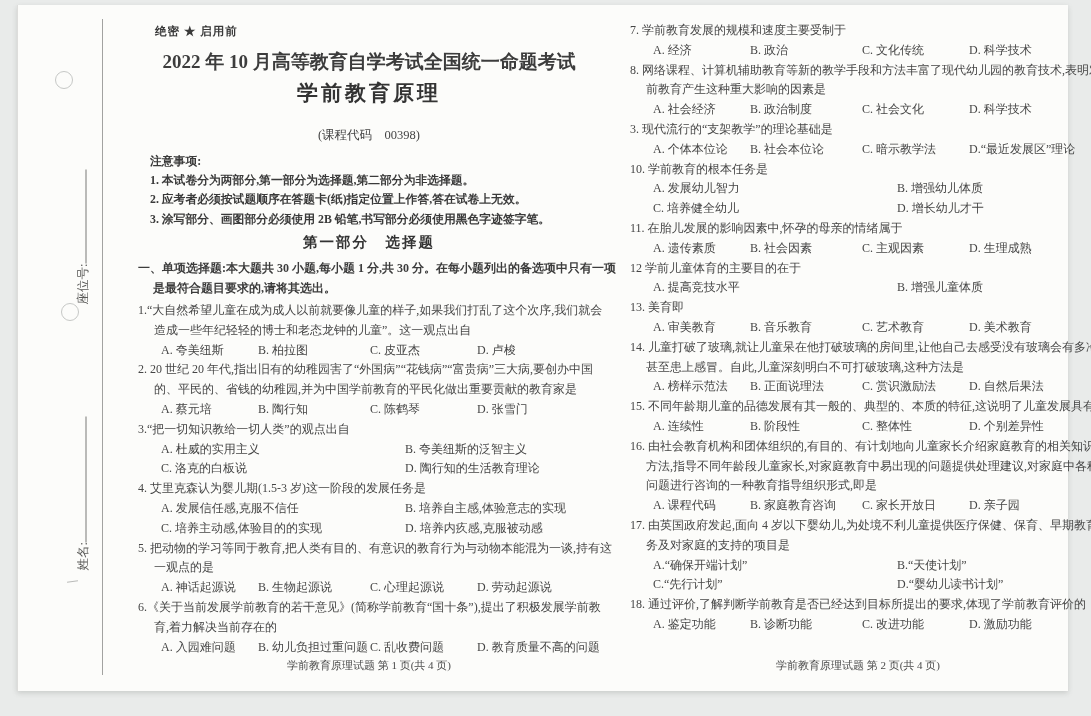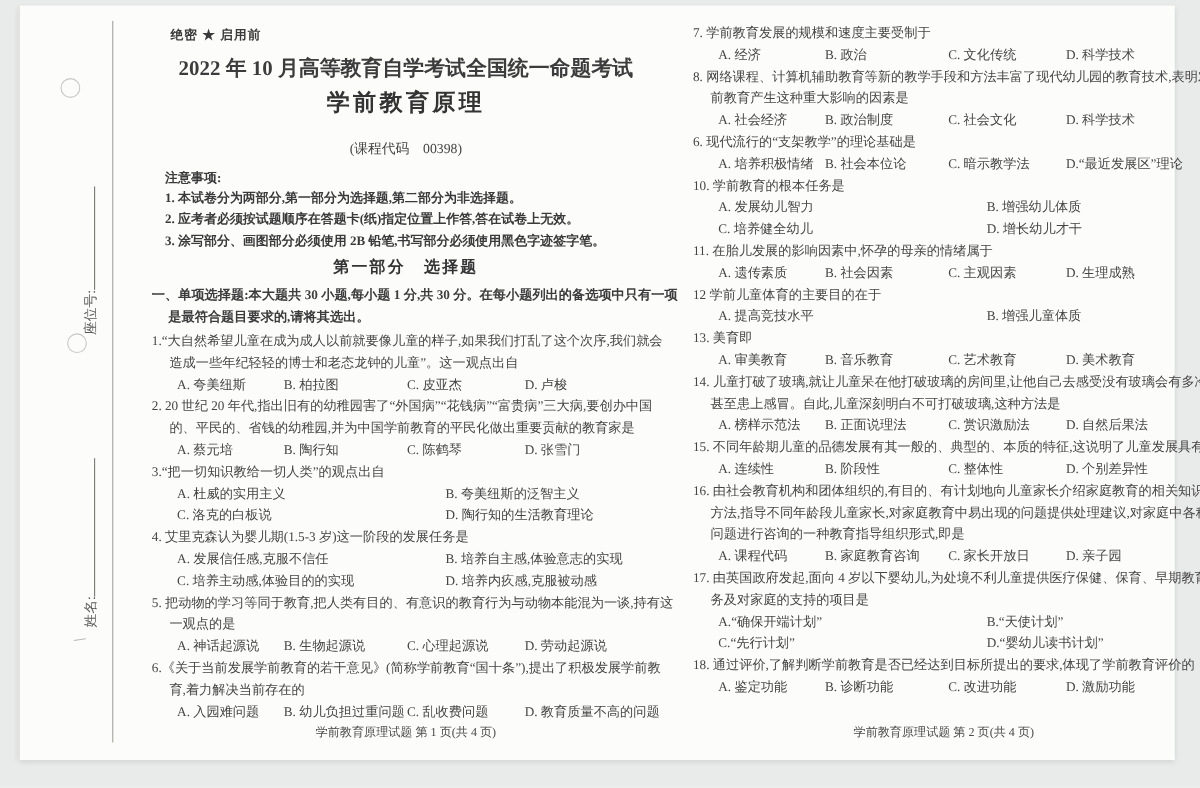--- a/index.html
+++ b/index.html
@@ -219,23 +219,23 @@
           <div class="qline">8. 网络课程、计算机辅助教育等新的教学手段和方法丰富了现代幼儿园的教育技术,表明对学</div>
           <div class="qline cont">前教育产生这种重大影响的因素是</div>
           <div class="qline optrow cols4">
             <span class="opt">A. 社会经济</span>
             <span class="opt">B. 政治制度</span>
             <span class="opt">C. 社会文化</span>
             <span class="opt">D. 科学技术</span>
           </div>
         </div>
         <div>
-          <div class="qline">6. 现代流行的“支架教学”的理论基础是</div>
-          <div class="qline optrow cols4">
-            <span class="opt">A. 培养积极情绪</span>
+          <div class="qline">3. 现代流行的“支架教学”的理论基础是</div>
+          <div class="qline optrow cols4">
+            <span class="opt">A. 个体本位论</span>
             <span class="opt">B. 社会本位论</span>
             <span class="opt">C. 暗示教学法</span>
             <span class="opt">D.“最近发展区”理论</span>
           </div>
         </div>
         <div>
           <div class="qline">10. 学前教育的根本任务是</div>
           <div class="qline optrow cols2">
             <span class="opt">A. 发展幼儿智力</span>
             <span class="opt">B. 增强幼儿体质</span>

